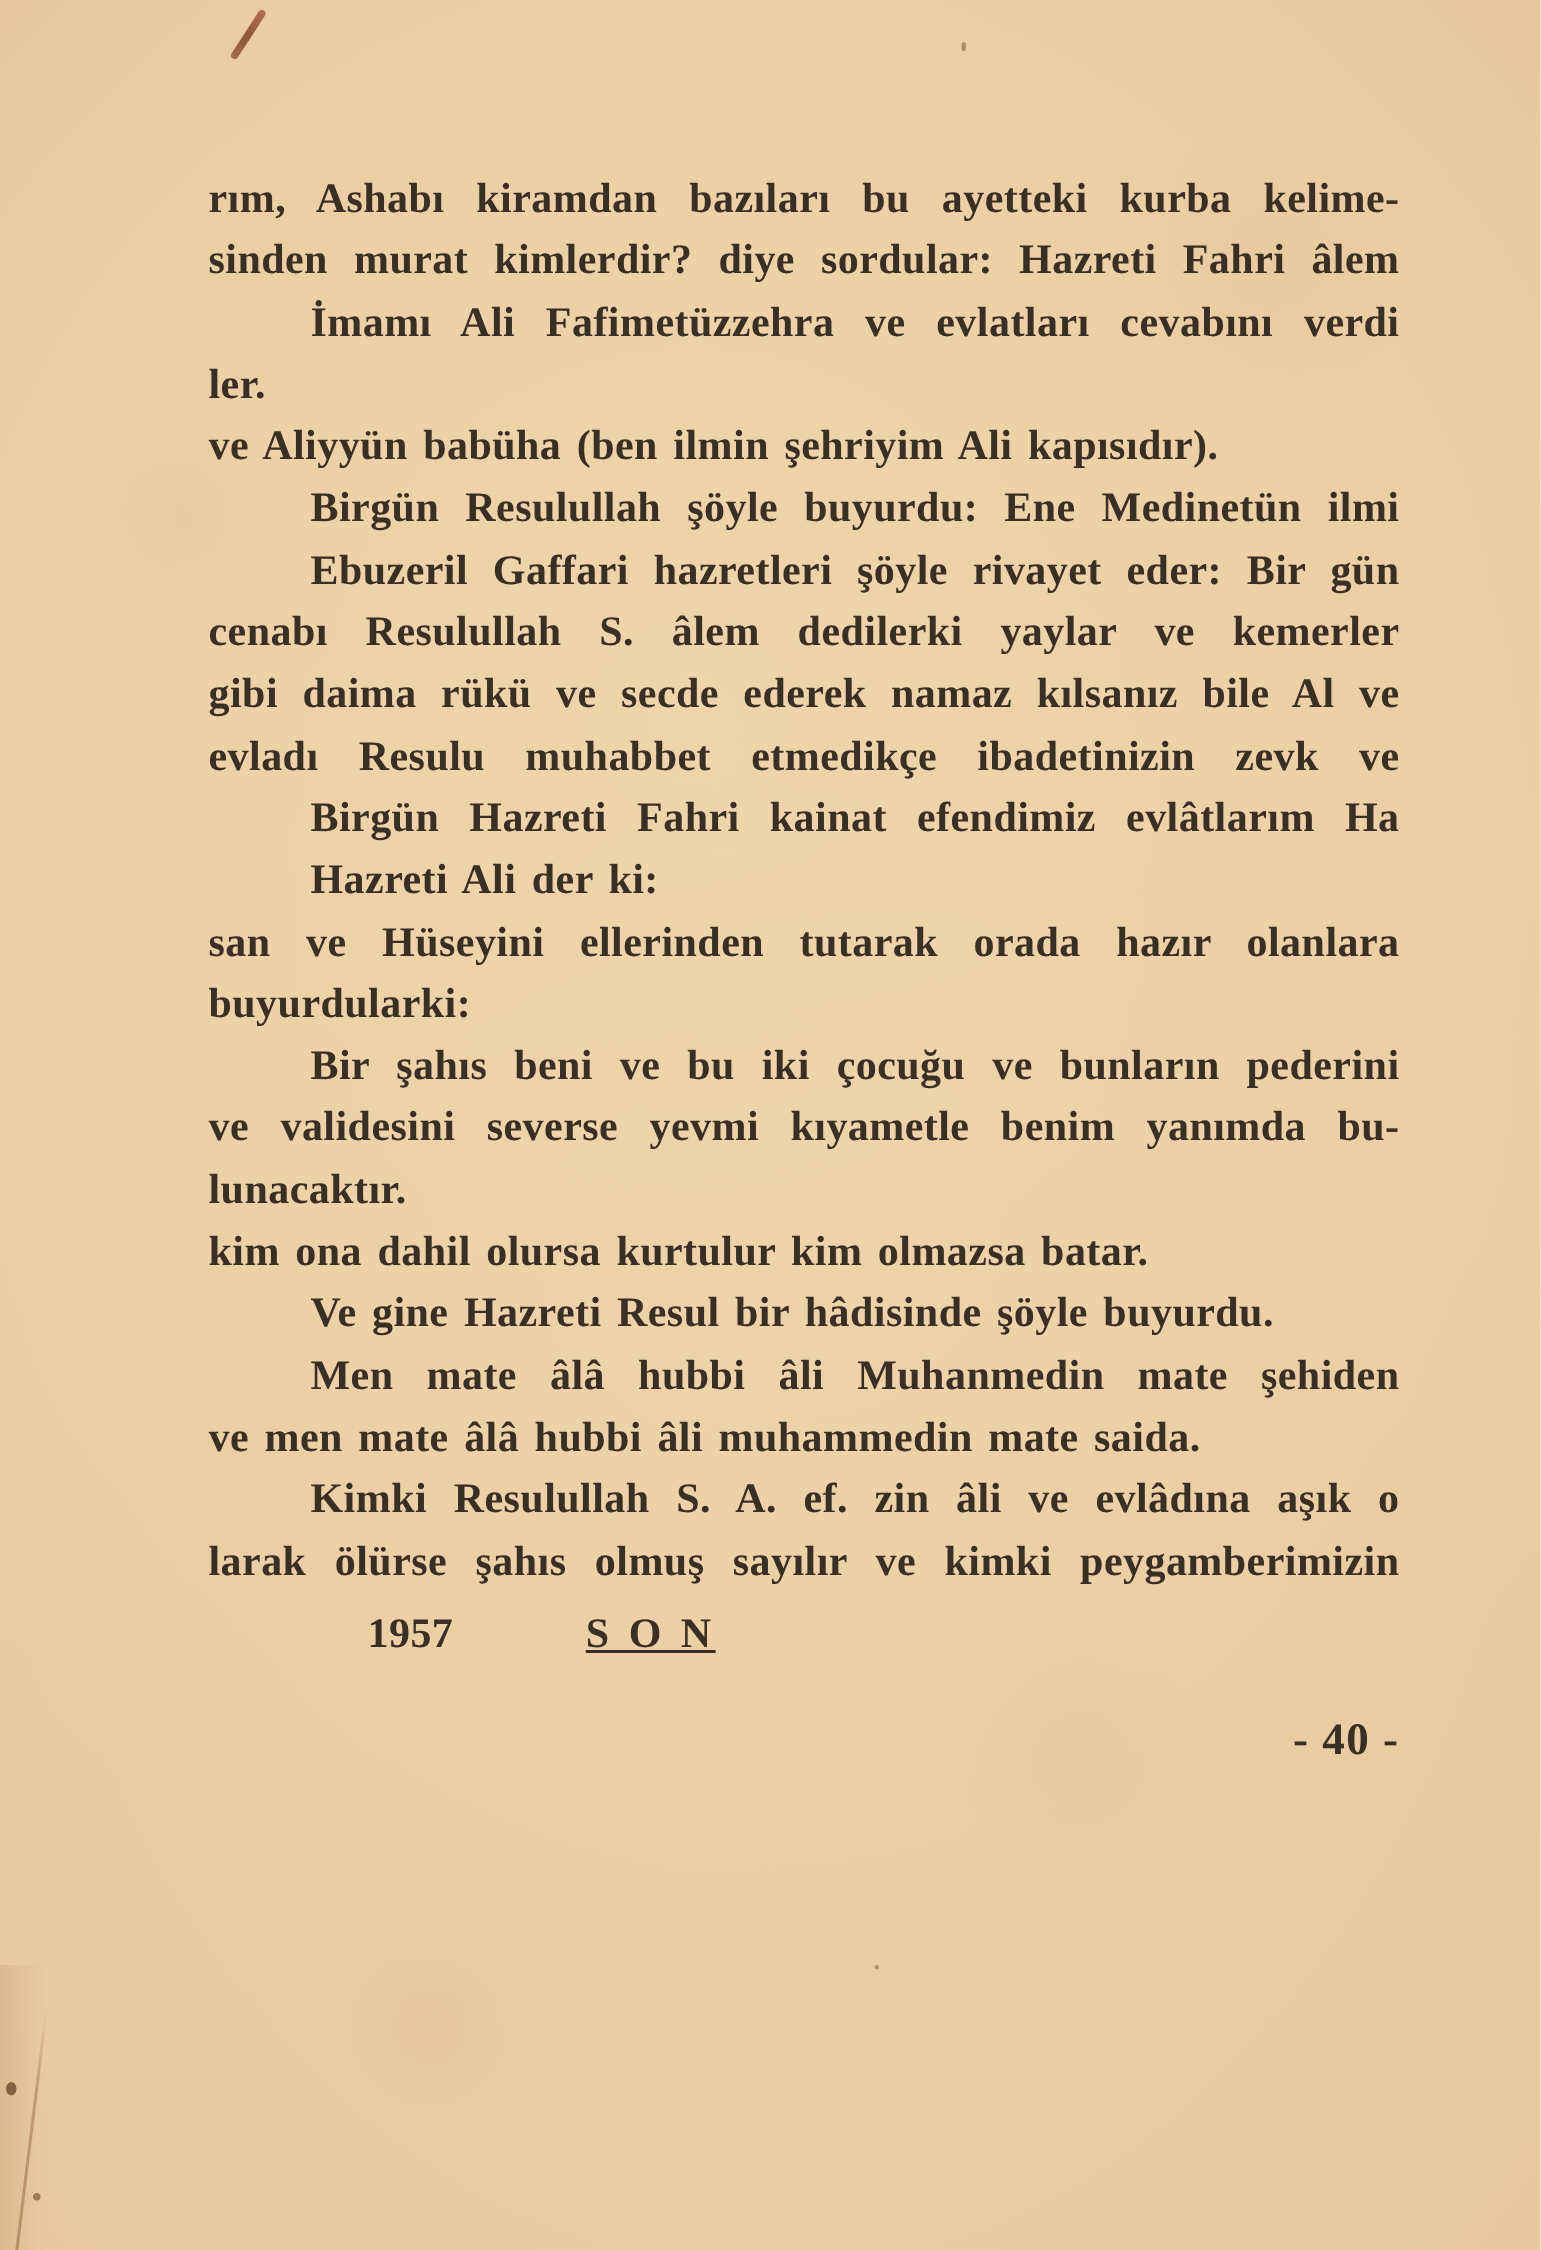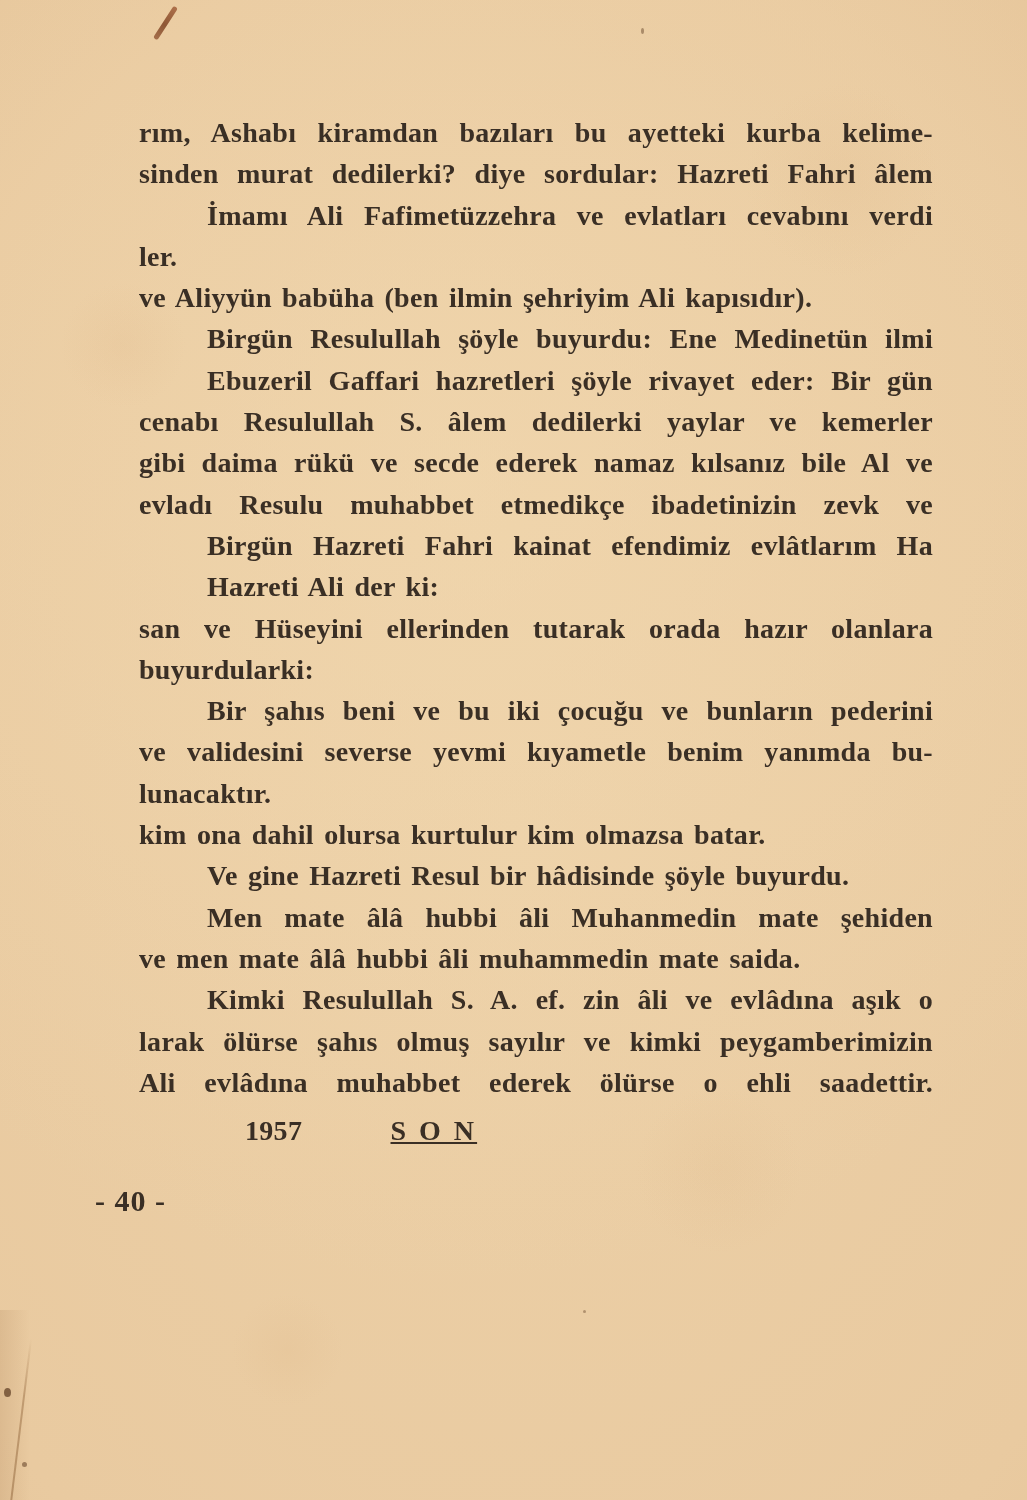--- a/index.html
+++ b/index.html
@@ -55,21 +55,21 @@
     margin-top: 7px;
     height: 42px;
     line-height: 42px;
     white-space: nowrap;
   }
   .footer-year { margin-left: 150px; }
   .footer-end  { margin-left: 81px; letter-spacing: 3px; text-decoration: underline; }
 
   .page-number {
     margin-top: 32px;
-    text-align: left;
+    text-align: right;
     font-size: 30px;
     letter-spacing: 1px;
   }
 
   
   .scratch-top {
     position: absolute;
     left: 163px; top: 4px;
     width: 5px; height: 38px;
     border-radius: 4px;
@@ -105,21 +105,21 @@
   <div class="edge-crease"></div>
   <div class="corner-shade"></div>
   <div class="speck s1"></div>
   <div class="speck s2"></div>
   <div class="speck s3"></div>
   <div class="speck s4"></div>
 
   <div class="text-block">
     <div>
         <div class="line fill">rım, Ashabı kiramdan bazıları bu ayetteki kurba kelime-</div>
-        <div class="line fill">sinden murat dedilerki? diye sordular: Hazreti Fahri âlem</div>
+        <div class="line fill">sinden murat kimlerdir? diye sordular: Hazreti Fahri âlem</div>
         <div class="line fill ind">İmamı Ali Fafimetüzzehra ve evlatları cevabını verdi</div>
         <div class="line plain">ler.</div>
         <div class="line plain">ve Aliyyün babüha (ben ilmin şehriyim Ali kapısıdır).</div>
         <div class="line fill ind">Birgün Resulullah şöyle buyurdu: Ene Medinetün ilmi</div>
         <div class="line fill ind">Ebuzeril Gaffari hazretleri şöyle rivayet eder: Bir gün</div>
         <div class="line fill">cenabı Resulullah S. âlem dedilerki yaylar ve kemerler</div>
         <div class="line fill">gibi daima rükü ve secde ederek namaz kılsanız bile Al ve</div>
         <div class="line fill">evladı Resulu muhabbet etmedikçe ibadetinizin zevk ve</div>
         <div class="line fill ind">Birgün Hazreti Fahri kainat efendimiz evlâtlarım Ha</div>
         <div class="line plain ind">Hazreti Ali der ki:</div>
@@ -127,21 +127,20 @@
         <div class="line plain">buyurdularki:</div>
         <div class="line fill ind">Bir şahıs beni ve bu iki çocuğu ve bunların pederini</div>
         <div class="line fill">ve validesini severse yevmi kıyametle benim yanımda bu-</div>
         <div class="line plain">lunacaktır.</div>
         <div class="line plain">kim ona dahil olursa kurtulur kim olmazsa batar.</div>
         <div class="line plain ind">Ve gine Hazreti Resul bir hâdisinde şöyle buyurdu.</div>
         <div class="line fill ind">Men mate âlâ hubbi âli Muhanmedin mate şehiden</div>
         <div class="line plain">ve men mate âlâ hubbi âli muhammedin mate saida.</div>
         <div class="line fill ind">Kimki Resulullah S. A. ef. zin âli ve evlâdına aşık o</div>
         <div class="line fill">larak ölürse şahıs olmuş sayılır ve kimki peygamberimizin</div>
-        <div class="line fill">Ali evlâdına muhabbet ederek ölürse o ehli saadettir.</div>
       </div>
 
     <div class="footer-line">
       <span class="footer-year">1957</span>
       <span class="footer-end">S O N</span>
     </div>
 
     <div class="page-number">- 40 -</div>
   </div>
 

